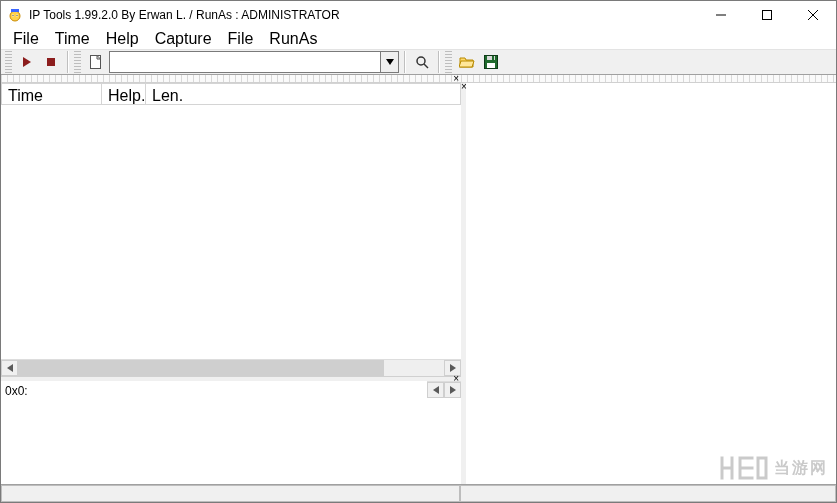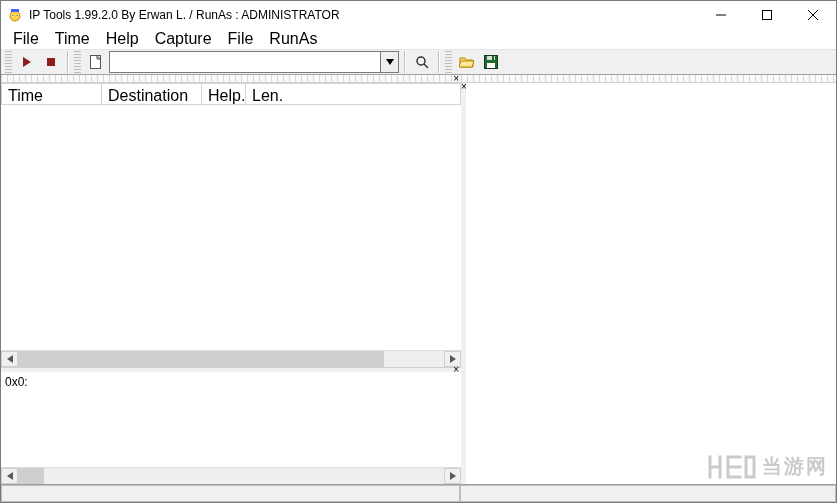--- a/index.html
+++ b/index.html
@@ -39,33 +39,33 @@
   .colh { font-size: 16px; padding: 3px 6px; border-right: 1px solid #d4d4d4; background: #fff; }
   .listbody { flex: 1 1 auto; background: #fff; }
   .splitterH { height:5px; background:#f0f0f0; display:flex; justify-content:flex-end; align-items:center; border-top:1px solid #d0d0d0; }
   .splitterH .xc { font-size:10px; padding:0 2px; line-height:8px; }
   
   .hscroll { height: 17px; background: #f0f0f0; display: flex; align-items: stretch; border-top: 1px solid #ddd; }
   .hscroll .btn { width: 17px; background: #f0f0f0; display:flex; align-items:center; justify-content:center; border:1px solid #cfcfcf; }
   .hscroll .track { flex:1 1 auto; background: #efefef; position:relative; }
   .hscroll .thumb { position:absolute; top:0; left:0; height:100%; width:86%; background:#cfcfcf; }
   
-  .hexpane { flex: 1 1 auto; display:flex; flex-direction:column; background:#fff; }
+  .hexpane { flex: 1 1 auto; display:flex; flex-direction:row; background:#fff; }
   .hexhdr { height: 20px; padding: 3px 4px; font-size: 12px; background: #fff; }
   
   .vsplit { width: 5px; background: #f0f0f0; display:flex; flex-direction:column; }
   .vsplit .xc { font-size:10px; line-height:8px; text-align:center; }
   
   .statusbar { height: 18px; background: #f0f0f0; border-top: 1px solid #a0a0a0; display:flex; }
   .statuscell { border:1px solid #bdbdbd; height:100%; }
   .statuscell.c1 { flex: 0 0 55%; }
   .statuscell.c2 { flex: 1 1 auto; }
   
   .watermark { position:absolute; right:8px; bottom:22px; opacity:.8; display:flex; align-items:center; gap:6px; pointer-events:none; }
-  .watermark .cn { font-size:20px; color:#bdbdbd; letter-spacing:2px; font-weight:600; }
+  .watermark .cn { font-size:16px; color:#bdbdbd; letter-spacing:2px; font-weight:600; }
   .watermark svg { display:block; }
 </style>
 </head>
 <body>
 
 <div class="window">
 
   <div class="titlebar">
     <span class="appicon">
       <svg width="16" height="16" viewBox="0 0 16 16">
@@ -164,21 +164,20 @@
         <span class="xclose">×</span>
       </div>
     <div class="ruler ruler-right"></div>
   </div>
 
   <div class="body">
     <div class="leftpane">
 
       <div class="listheader">
         <div class="colh" style="width:100px">Time</div>
-        <div class="colh" style="width:100px">Destination</div>
         <div class="colh" style="width:44px">Help.</div>
         <div class="colh" style="flex:1;border-right:0">Len.</div>
       </div>
       <div class="listbody" style="height:170px"></div>
       <div class="hscroll">
         <div class="btn">
             <svg width="6" height="8">
               <polygon points="6,0 0,4 6,8" fill="#5a5a5a"></polygon>
             </svg>
           </div>

